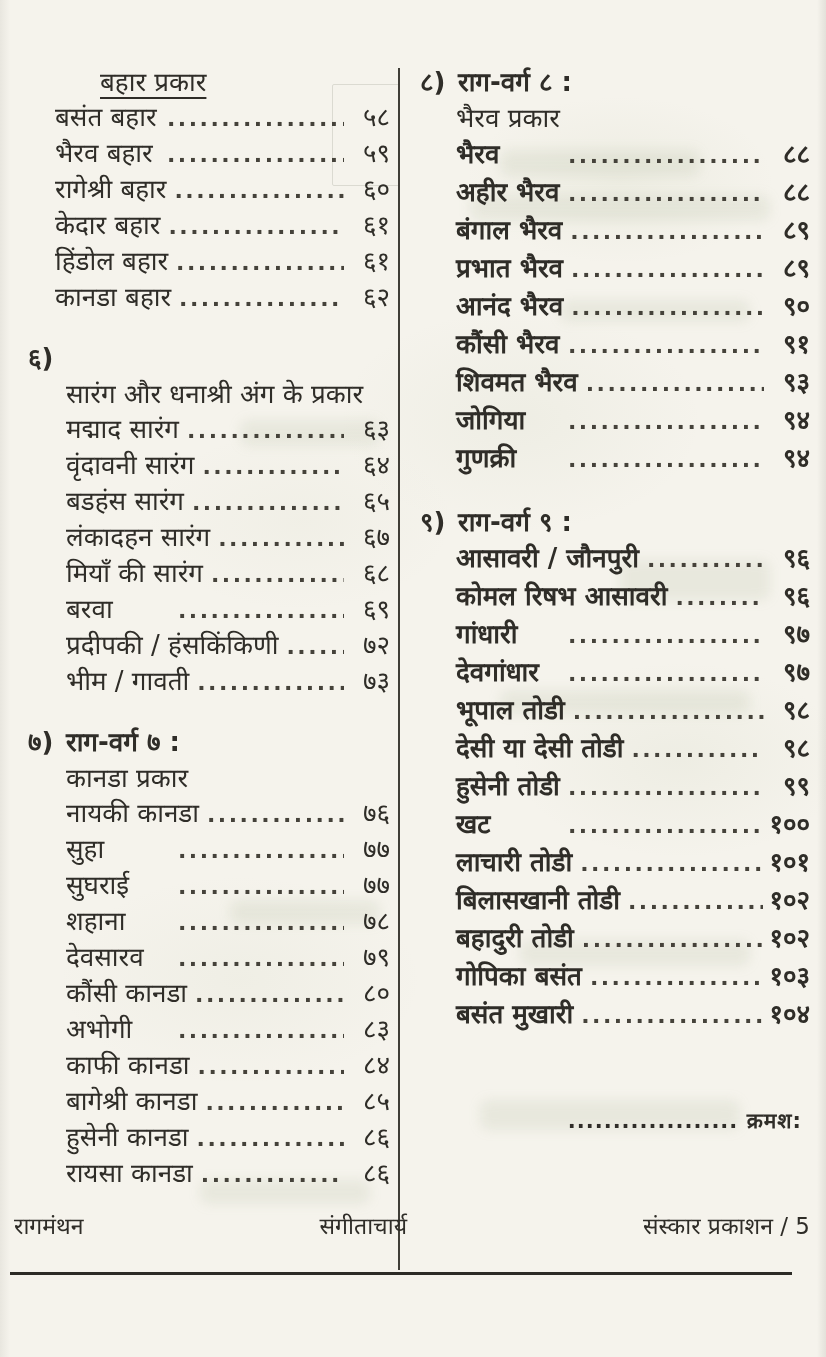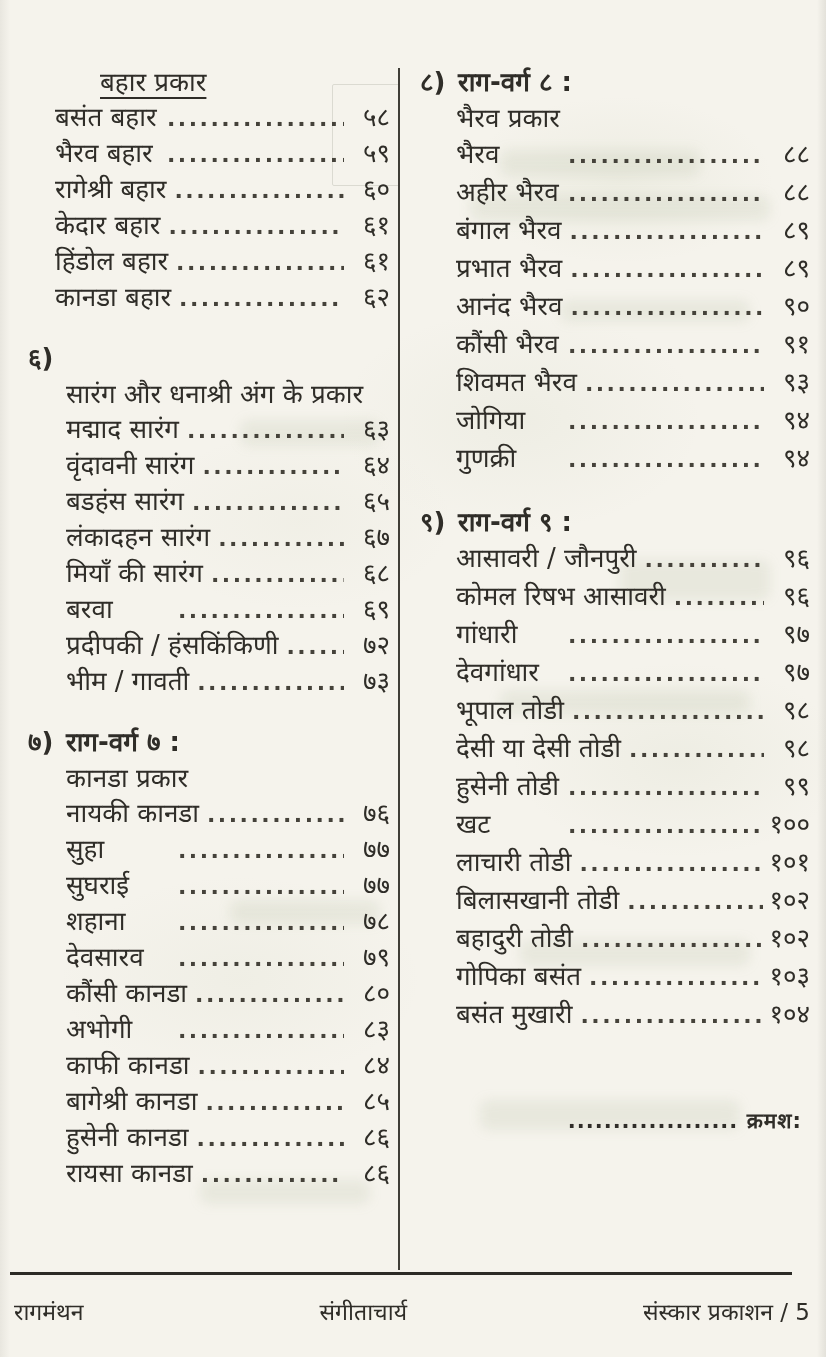--- a/index.html
+++ b/index.html
@@ -39,38 +39,38 @@
   .sec-sub{font-weight:normal;font-size:26px;line-height:36px;padding-left:38px;}
   .col-right .sec-sub{padding-left:36px;}
   .sec-sub.underline{
     padding-left:0;margin-left:72px;width:fit-content;
     text-decoration:underline;text-decoration-thickness:2px;text-underline-offset:6px;
   }
 
   .row{display:flex;align-items:baseline;font-size:26px;line-height:35px;padding-left:27px;}
   .toc-section.numbered .row{padding-left:38px;}
   .col-right .toc-section.numbered .row{padding-left:36px;}
-  .col-right .row{line-height:37px;}
+  .col-right .row{line-height:37px;font-weight:bold;}
 
   .name{flex:0 0 auto;min-width:104px;white-space:nowrap;}
   .leader{flex:1 1 auto;overflow:hidden;white-space:nowrap;margin:0 6px 0 8px;}
   .leader::before{
     content:"......................................................................................................";
     letter-spacing:2.5px;color:#45423a;font-size:22px;font-weight:bold;
   }
   .pg{flex:0 0 auto;white-space:nowrap;text-align:right;min-width:40px;}
 
   .continuation{
     margin-top:72px;text-align:right;padding-right:8px;
     font-size:21px;font-weight:bold;letter-spacing:1px;
   }
 
   .footer-rule{position:absolute;left:10px;width:782px;top:1272px;border-top:3px solid #2c2b26;}
   .footer{
-    position:absolute;top:1297px;left:14px;width:796px;
+    position:absolute;top:1211px;left:14px;width:796px;
     display:flex;justify-content:space-between;align-items:flex-end;
     font-size:23px;line-height:30px;
   }
 </style>
 </head>
 <body>
 
 <div class="paper-texture"></div>
 
 <div class="ghost-box" style="left:332px;top:84px;width:66px;height:100px;"></div>

